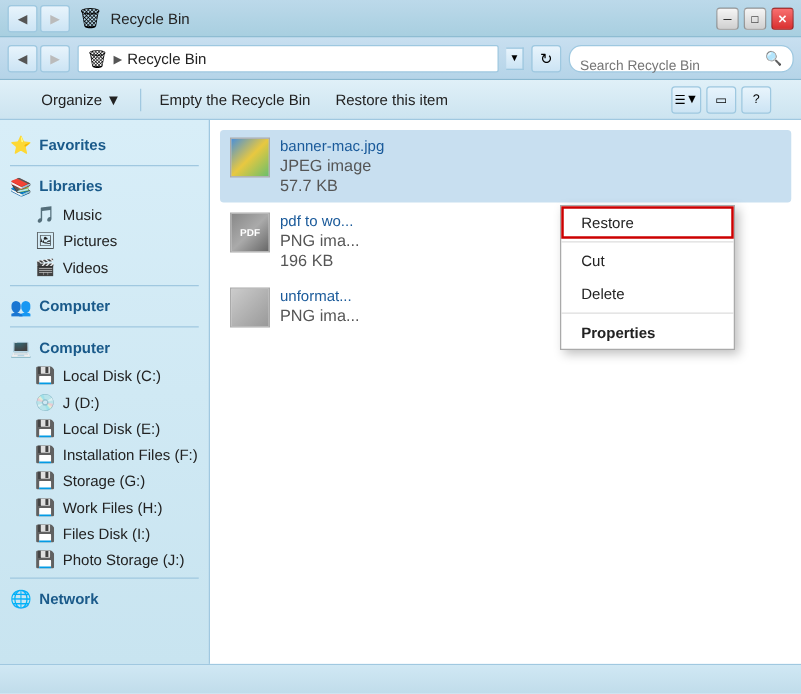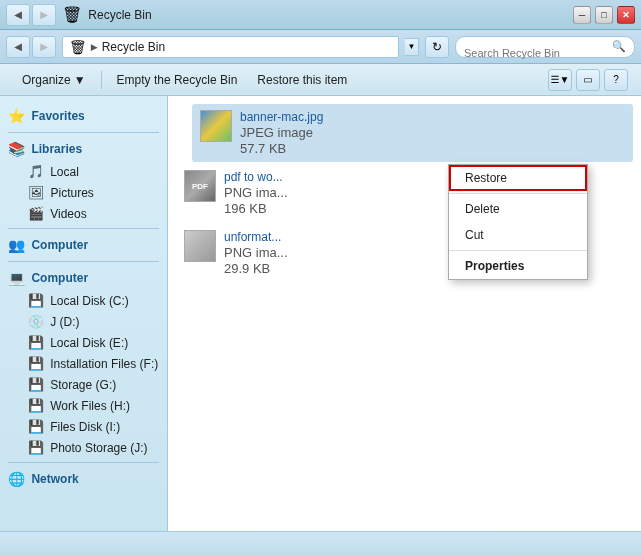--- a/index.html
+++ b/index.html
@@ -138,21 +138,21 @@
       font-size: 11px;
       color: #555;
     }
 
     
     .toolbar {
       background: linear-gradient(to bottom, #e0f0f8, #cce4f0);
       height: 32px;
       display: flex;
       align-items: center;
-      padding: 0 13px;
+      padding: 0 24px;
       gap: 2px;
       border-bottom: 1px solid #a0c8e0;
     }
     .toolbar-btn {
       height: 24px;
       padding: 0 8px;
       background: transparent;
       border: 1px solid transparent;
       border-radius: 3px;
       cursor: pointer;
@@ -247,21 +247,20 @@
       display: flex;
       align-items: flex-start;
       padding: 6px 8px;
       gap: 8px;
       cursor: pointer;
       border-radius: 3px;
       margin-bottom: 2px;
     }
     .file-item:first-child {
       background: #cce0f0;
-      margin-left: 16px;
     }
     .file-thumb {
       width: 32px;
       height: 32px;
       background: #ddd;
       border: 1px solid #aaa;
       flex-shrink: 0;
       overflow: hidden;
       display: flex;
       align-items: center;
@@ -418,21 +417,21 @@
     </div>
     <div class="sidebar-divider"></div>
 
     <div class="sidebar-section">
       <div class="sidebar-header">
         <span class="sidebar-header-icon">📚</span>
         <span>Libraries</span>
       </div>
       <div class="sidebar-item">
         <span class="sidebar-item-icon">🎵</span>
-        <span>Local</span>
+        <span>Music</span>
       </div>
       <div class="sidebar-item">
         <span class="sidebar-item-icon">🖼</span>
         <span>Pictures</span>
       </div>
       <div class="sidebar-item">
         <span class="sidebar-item-icon">🎬</span>
         <span>Videos</span>
       </div>
     </div>
@@ -513,30 +512,29 @@
           <div class="file-meta">PNG ima...</div>
           <div class="file-meta">196 KB</div>
         </div>
       </div>
 
       <div class="file-item">
         <div class="file-thumb thumb-unformat"></div>
         <div class="file-info">
           <div class="file-name">unformat...</div>
           <div class="file-meta">PNG ima...</div>
-          <div class="file-meta">29.9 KB</div>
         </div>
       </div>
     </div>
 
     <div class="context-menu">
       <div class="context-menu-item highlighted">Restore</div>
       <div class="context-menu-sep"></div>
+      <div class="context-menu-item">Cut</div>
       <div class="context-menu-item">Delete</div>
-      <div class="context-menu-item">Cut</div>
       <div class="context-menu-sep"></div>
       <div class="context-menu-item bold">Properties</div>
     </div>
   </div>
 </div>
 
 <div class="status-bar">
   <span></span>
 </div>
 

